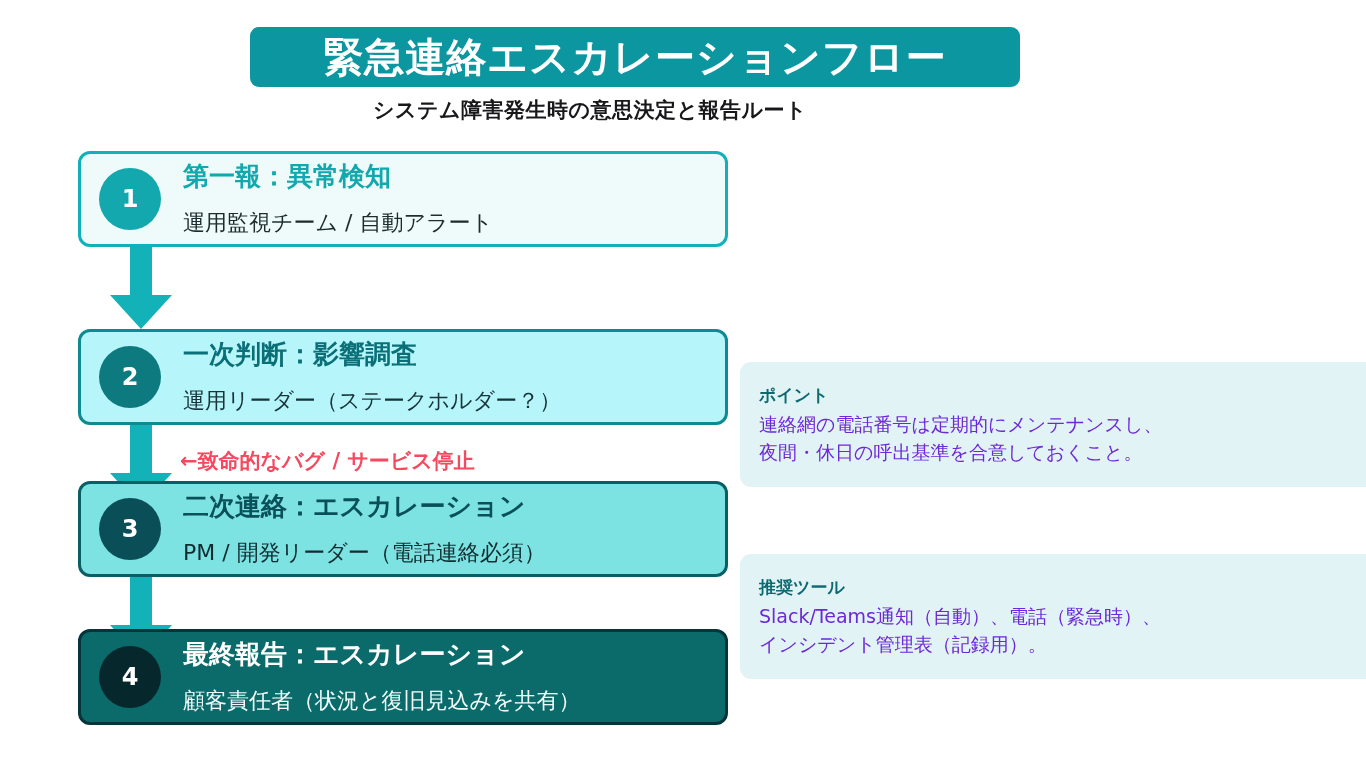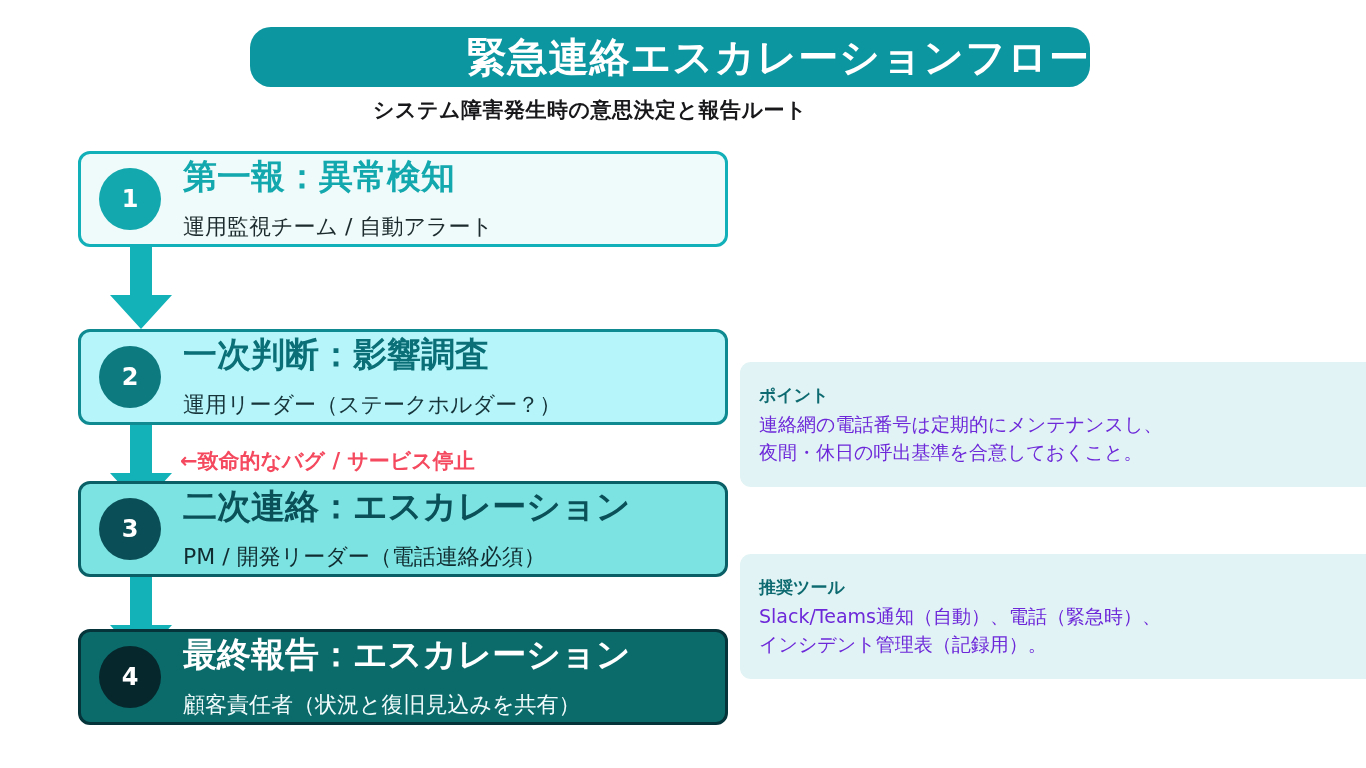--- a/index.html
+++ b/index.html
@@ -14,27 +14,27 @@
     overflow: hidden;
     font-family: "DejaVu Sans", "Liberation Sans", sans-serif;
     -webkit-font-smoothing: antialiased;
   }
 
   
   #title-banner {
     position: absolute;
     left: 250px;
     top: 27px;
-    width: 840px;
+    width: 770px;
     height: 60px;
     background: #0b96a0;
-    border-radius: 21px;
+    border-radius: 9px;
     display: flex;
     align-items: center;
-    justify-content: flex-end;
+    justify-content: center;
   }
   #title-banner .title-text {
     color: #ffffff;
     font-size: 40px;
     font-weight: bold;
     letter-spacing: 1px;
     line-height: 1;
     white-space: nowrap;
   }
   #subtitle {
@@ -84,21 +84,21 @@
     font-weight: bold;
     line-height: 1;
   }
   .step-texts {
     margin-left: 22px;
     display: flex;
     flex-direction: column;
     justify-content: center;
   }
   .step-title {
-    font-size: 34px;
+    font-size: 26px;
     font-weight: bold;
     line-height: 1.22;
     white-space: nowrap;
   }
   .step-sub {
     font-size: 22px;
     font-weight: normal;
     line-height: 1.3;
     margin-top: 16px;
     white-space: nowrap;

